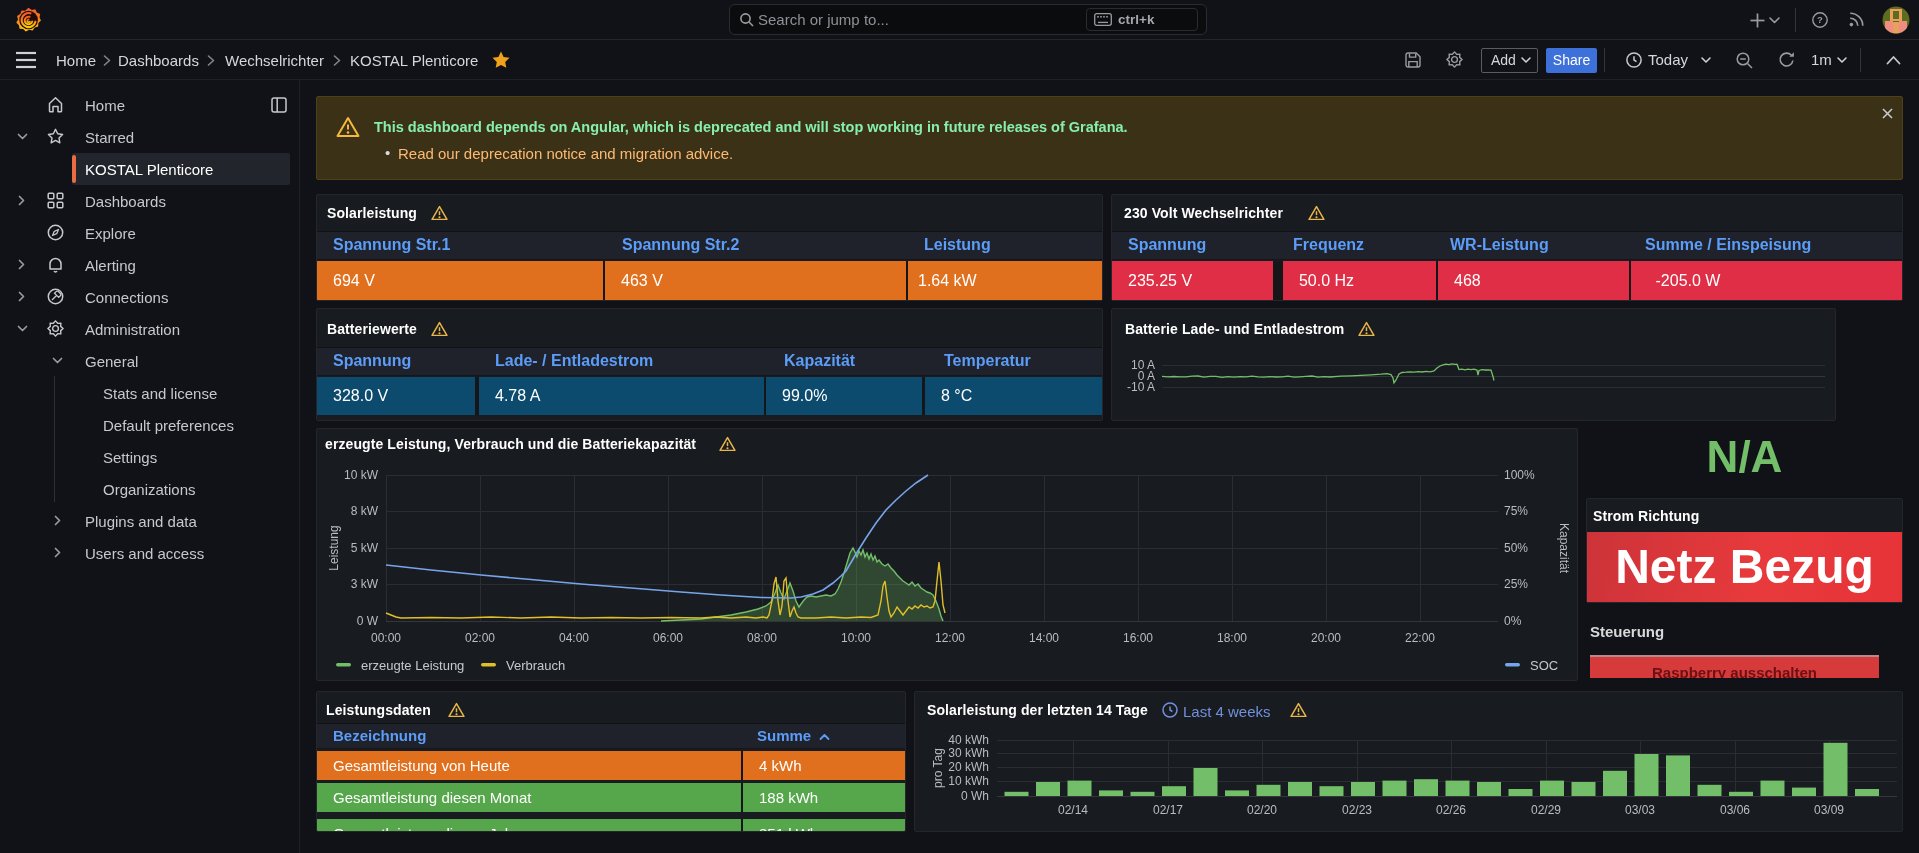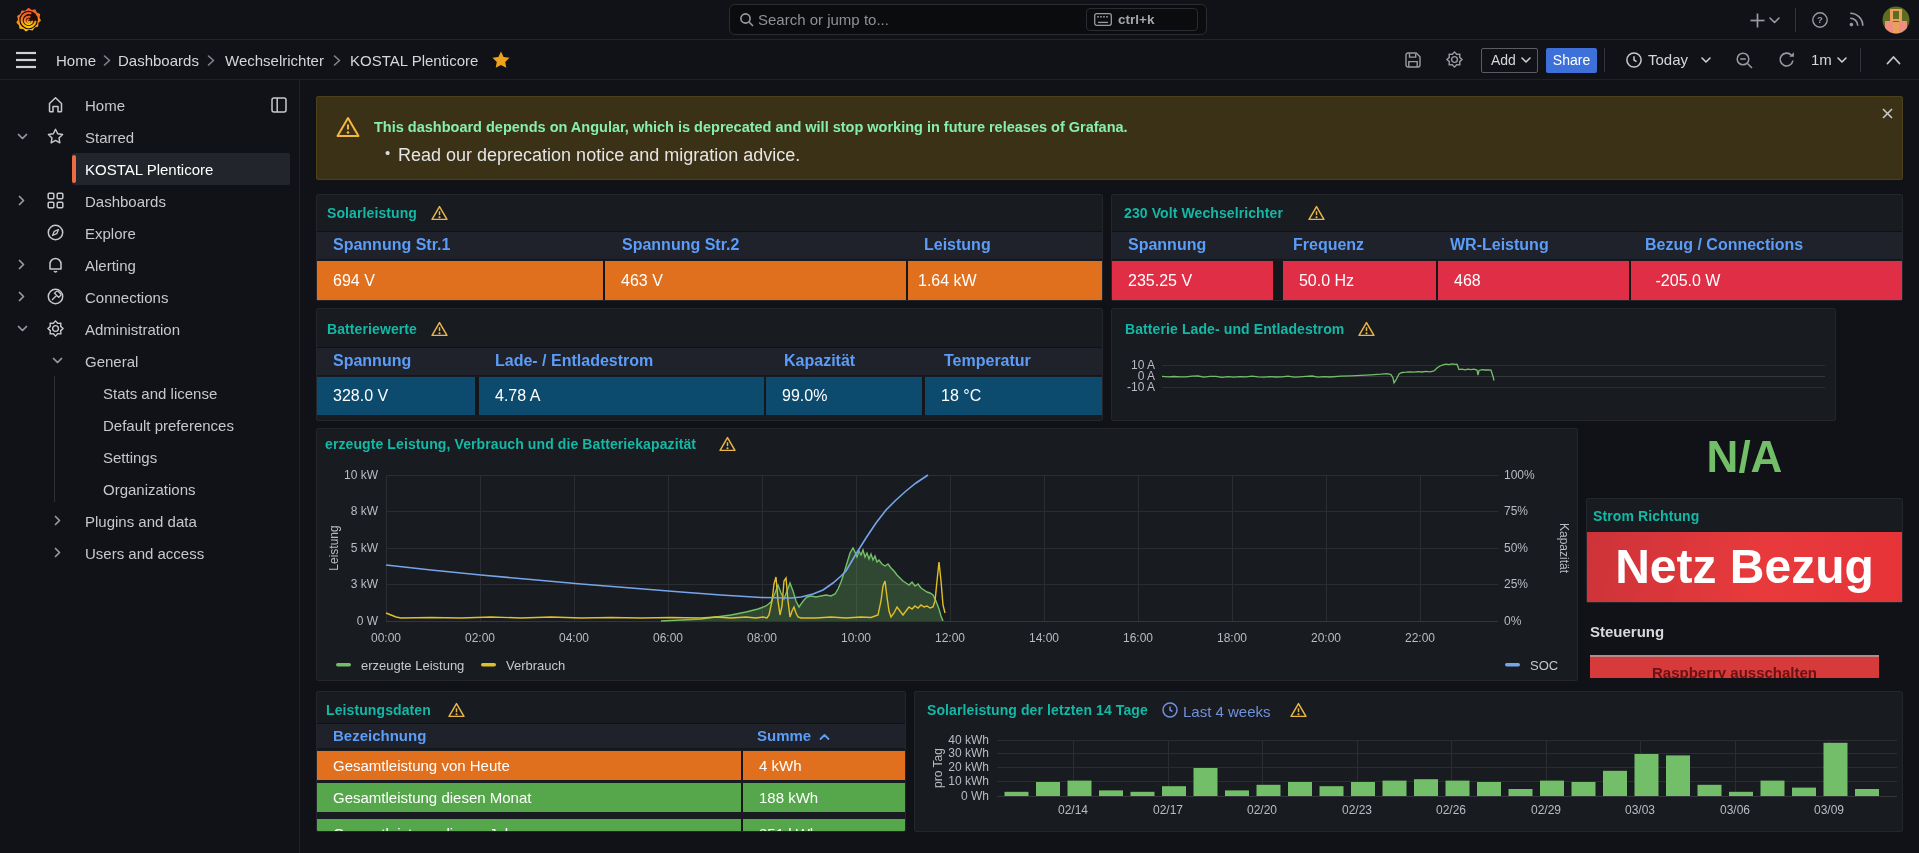--- a/index.html
+++ b/index.html
@@ -5,21 +5,21 @@
 * { margin:0; padding:0; box-sizing:border-box; }
 html,body { background:#111217; }
 body { font-family:"Liberation Sans", sans-serif; color:#ccccdc; }
 #app { position:relative; width:1919px; height:853px; overflow:hidden; background:#111217; }
 .abs { position:absolute; }
 #topbar { position:absolute; left:0; top:0; width:1919px; height:40px; background:#111217; border-bottom:1px solid #24252b; }
 #crumbbar { position:absolute; left:0; top:40px; width:1919px; height:40px; background:#111217; border-bottom:1px solid #202127; }
 #sidebar { position:absolute; left:0; top:80px; width:300px; height:773px; background:#111217; border-right:1px solid #202127; }
 #content { position:absolute; left:300px; top:80px; width:1619px; height:773px; background:#111217; }
 .panel { position:absolute; background:#181b1f; border:1px solid #24262c; border-radius:2px; }
-.ptitle { position:absolute; font-size:14px; font-weight:700; color:#14b8a6; letter-spacing:0.1px; }
+.ptitle { position:absolute; font-size:14px; font-weight:700; color:#ffffff; letter-spacing:0.1px; }
 .thead { color:#5b9df8; font-size:16px; font-weight:700; position:absolute; }
 .cellrow { position:absolute; display:flex; }
 .cell { height:100%; color:#fff; font-size:16px; display:flex; align-items:center; padding-left:16px; }
 .co { background:#e0701e; }
 .cr { background:#df2e45; }
 .cb { background:#0c4a6e; }
 .cg { background:#56a64b; }
 svg { display:block; }
 .axlbl { font-size:12px; fill:#b9bcc2; }
 .xlbl { font-size:12px; fill:#b9bcc2; text-anchor:middle; }
@@ -258,21 +258,21 @@
 <div id="content">
 
   <div class="abs" style="left:16px;top:16px;width:1587px;height:84px;background:#3b3116;border:1px solid #4e411a;border-radius:2px;">
     <svg class="abs" style="left:19px;top:19px" width="24" height="22" viewBox="0 0 24 22">
           <path d="M12 2 L22.5 20 H1.5 Z" fill="none" stroke="#f5b73d" stroke-width="2" stroke-linejoin="round"></path>
           <line x1="12" y1="8.5" x2="12" y2="13.5" stroke="#f5b73d" stroke-width="2"></line>
           <circle cx="12" cy="16.5" r="1.3" fill="#f5b73d"></circle>
         </svg>
     <div class="abs" style="left:57px;top:22px;font-size:14.5px;font-weight:700;color:#86efac;">This dashboard depends on Angular, which is deprecated and will stop working in future releases of Grafana.</div>
     <div class="abs" style="left:68px;top:47px;font-size:15px;color:#d9dbde;">•</div>
-    <div class="abs" style="left:81px;top:48px;font-size:18px;color:#e5e5e5;">Read our deprecation notice and migration advice.</div>
+    <div class="abs" style="left:81px;top:48px;font-size:15px;color:#fdba74;">Read our deprecation notice and migration advice.</div>
     <svg class="abs" style="left:1565px;top:11px" width="11" height="11" viewBox="0 0 11 11">
           <g stroke="#c7c8cd" stroke-width="1.6">
             <line x1="1" y1="1" x2="10" y2="10"></line>
             <line x1="10" y1="1" x2="1" y2="10"></line>
           </g>
         </svg>
   </div>
 
   <div class="panel" style="left:16px;top:114px;width:787px;height:107px;">
     <div class="ptitle" style="left:10px;top:10px;">Solarleistung</div>
@@ -296,21 +296,21 @@
     <div class="ptitle" style="left:12px;top:10px;">230 Volt Wechselrichter</div>
     <svg class="warn" style="left:196px;top:10px" width="17" height="16" viewBox="0 0 24 22">
           <path d="M12 2 L22.5 20 H1.5 Z" fill="none" stroke="#e9b64a" stroke-width="2.1" stroke-linejoin="round"></path>
           <line x1="12" y1="8.5" x2="12" y2="14" stroke="#e9b64a" stroke-width="2.1"></line>
           <circle cx="12" cy="17" r="1.5" fill="#e9b64a"></circle>
         </svg>
     <div class="abs" style="left:0px;top:36px;width:790px;height:29px;background:#1f222a;border-top:1px solid #101114;border-bottom:1px solid #141619;"></div>
     <div class="thead" style="left:16px;top:41px;">Spannung</div>
     <div class="thead" style="left:181px;top:41px;">Frequenz</div>
     <div class="thead" style="left:338px;top:41px;">WR-Leistung</div>
-    <div class="thead" style="left:533px;top:41px;">Bezug / Connections</div>
+    <div class="thead" style="left:533px;top:41px;">Summe / Einspeisung</div>
     <div class="cellrow" style="left:0px;top:66px;width:790px;height:39px;background:#141619;">
       <div class="cell cr" style="width:163px;margin-right:10px;">235.25 V</div>
       <div class="cell cr" style="width:155px;margin-right:2px;">50.0 Hz</div>
       <div class="cell cr" style="width:193px;margin-right:2px;">468</div>
       <div class="cell cr" style="width:275px;padding-left:25px;">-205.0 W</div>
     </div>
   </div>
 
   <div class="panel" style="left:16px;top:228px;width:787px;height:113px;">
     <div class="ptitle" style="left:10px;top:12px;">Batteriewerte</div>
@@ -321,21 +321,21 @@
         </svg>
     <div class="abs" style="left:0px;top:38px;width:785px;height:29px;background:#1f222a;border-top:1px solid #101114;border-bottom:1px solid #141619;"></div>
     <div class="thead" style="left:16px;top:43px;">Spannung</div>
     <div class="thead" style="left:178px;top:43px;">Lade- / Entladestrom</div>
     <div class="thead" style="left:467px;top:43px;">Kapazität</div>
     <div class="thead" style="left:627px;top:43px;">Temperatur</div>
     <div class="cellrow" style="left:0px;top:68px;width:785px;height:38px;background:#141619;">
       <div class="cell cb" style="width:158px;margin-right:4px;">328.0 V</div>
       <div class="cell cb" style="width:285px;margin-right:2px;">4.78 A</div>
       <div class="cell cb" style="width:156px;margin-right:3px;">99.0%</div>
-      <div class="cell cb" style="width:177px;">18 °C</div>
+      <div class="cell cb" style="width:177px;">8 °C</div>
     </div>
   </div>
 
   <div class="panel" style="left:811px;top:228px;width:725px;height:113px;">
     <div class="ptitle" style="left:13px;top:12px;">Batterie Lade- und Entladestrom</div>
     <svg class="warn" style="left:246px;top:12px" width="17" height="16" viewBox="0 0 24 22">
           <path d="M12 2 L22.5 20 H1.5 Z" fill="none" stroke="#e9b64a" stroke-width="2.1" stroke-linejoin="round"></path>
           <line x1="12" y1="8.5" x2="12" y2="14" stroke="#e9b64a" stroke-width="2.1"></line>
           <circle cx="12" cy="17" r="1.5" fill="#e9b64a"></circle>
         </svg>

